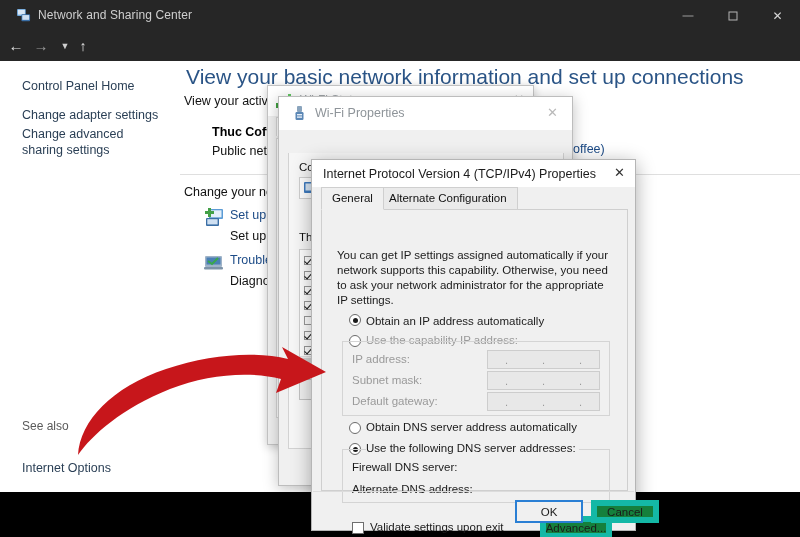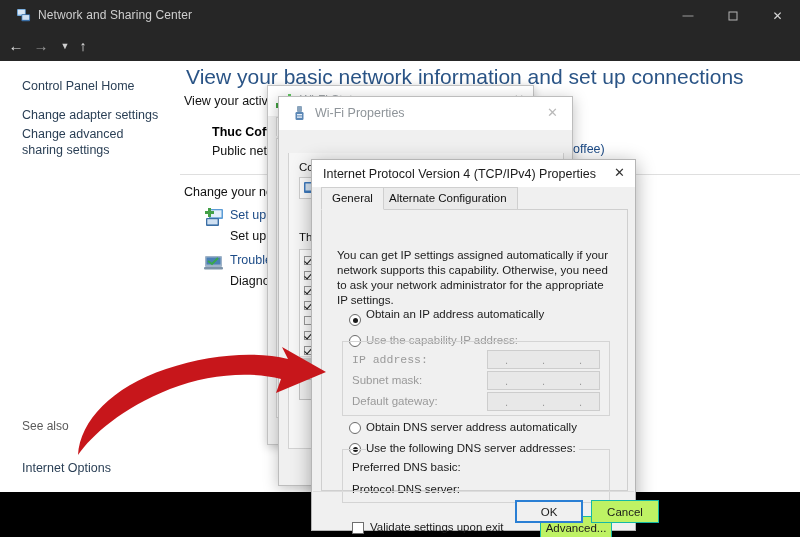--- a/index.html
+++ b/index.html
@@ -116,21 +116,21 @@
   .radio.on:after{content:"";position:absolute;left:2.5px;top:2.5px;width:5px;height:5px;border-radius:50%;background:#1b1b1b;}
   .rlabel{position:absolute;font-size:11.5px;color:#1b1b1b;white-space:nowrap;}
   .rlabel.dis{color:#9a9a9a;}
   .group{position:absolute;border:1px solid #d4d4d4;box-sizing:border-box;}
   .fld-label{position:absolute;font-size:11.5px;white-space:nowrap;}
   .ipfield{position:absolute;width:113px;height:19px;border:1px solid #cdcdcd;background:#e8e8e8;box-sizing:border-box;}
   .ipfield.enabled{background:#fff;border-color:#b4b4b4;}
   .ipfield .octets{position:absolute;left:0;top:0;width:100%;height:100%;display:flex;align-items:center;justify-content:space-around;font-size:11px;color:#1b1b1b;letter-spacing:1px;}
   .ipfield .dots{position:absolute;left:0;top:0;width:100%;height:100%;display:flex;align-items:center;justify-content:space-around;font-size:11px;color:#9a9a9a;}
   .chk{position:absolute;width:12px;height:12px;border:1px solid #6e6e6e;background:#fff;box-sizing:border-box;}
-  .btn{position:absolute;background:#bef264;border:1px solid #14b8a6;box-sizing:border-box;font-size:11.5px;color:#1b1b1b;display:flex;align-items:center;justify-content:center;}
+  .btn{position:absolute;background:#15803d;border:6px solid #14b8a6;box-sizing:border-box;font-size:11.5px;color:#1b1b1b;display:flex;align-items:center;justify-content:center;}
   .btn.primary{border:2px solid #2a7fd4;background:#f0f0f0;}
   .ip-sep{position:absolute;left:1px;top:331px;width:321px;height:1px;background:#dcdcdc;}
 
   .arrow{position:absolute;left:70px;top:343px;width:290px;height:120px;}
 </style>
 </head>
 <body>
 
 <div id="root">
 
@@ -324,28 +324,28 @@
 
     <div class="ip-tabstrip">
       <div class="ip-tab active">General</div>
       <div class="ip-tab inactive">Alternate Configuration</div>
     </div>
 
     <div class="ip-panel">
       <div class="ip-intro">You can get IP settings assigned automatically if your network supports this capability. Otherwise, you need to ask your network administrator for the appropriate IP settings.</div>
 
       <i class="radio on" style="left:27px;top:104px;"></i>
-      <div class="rlabel" style="left:44px;top:98px;">Obtain an IP address automatically</div>
+      <div class="rlabel" style="left:44px;top:105px;">Obtain an IP address automatically</div>
 
       <i class="radio" style="left:27px;top:125px;"></i>
       <div class="rlabel dis" style="left:44px;top:124px;">Use the capability IP address:</div>
 
       <div class="group" style="left:20px;top:131px;width:268px;height:75px;"></div>
 
-      <div class="fld-label dis" style="left:30px;top:143px;color:#9a9a9a;font-family:Liberation Mono, monospace;">IP address:</div>
+      <div class="fld-label dis" style="left:30px;top:143px;color:#9a9a9a;">IP address:</div>
       <div class="ipfield" style="left:165px;top:140px;">
           <div class="dots">
             <span>.</span>
             <span>.</span>
             <span>.</span>
           </div>
         </div>
 
       <div class="fld-label dis" style="left:30px;top:164px;color:#9a9a9a;">Subnet mask:</div>
       <div class="ipfield" style="left:165px;top:161px;">
@@ -366,23 +366,23 @@
         </div>
 
       <i class="radio" style="left:27px;top:212px;"></i>
       <div class="rlabel" style="left:44px;top:211px;">Obtain DNS server address automatically</div>
 
       <i class="radio on" style="left:27px;top:233px;"></i>
       <div class="rlabel" style="left:44px;top:232px;background:#f0f0f0;padding-right:3px;z-index:3;">Use the following DNS server addresses:</div>
 
       <div class="group" style="left:20px;top:239px;width:268px;height:54px;"></div>
 
-      <div class="fld-label" style="left:30px;top:251px;color:#1b1b1b;">Preferred DNS basic:</div>
-
-      <div class="fld-label" style="left:30px;top:273px;color:#1b1b1b;">Protocol DNS server:</div>
+      <div class="fld-label" style="left:30px;top:251px;color:#1b1b1b;">Firewall DNS server:</div>
+
+      <div class="fld-label" style="left:30px;top:273px;color:#1b1b1b;">Alternate DNS address:</div>
 
       <i class="chk" style="left:30px;top:312px;"></i>
       <div class="rlabel" style="left:48px;top:311px;">Validate settings upon exit</div>
       <div class="btn" style="left:218px;top:306px;width:72px;height:23px;">Advanced...</div>
     </div>
 
     <div class="ip-sep"></div>
     <div class="btn primary" style="left:203px;top:340px;width:68px;height:23px;">OK</div>
     <div class="btn" style="left:279px;top:340px;width:68px;height:23px;">Cancel</div>
   </div>

